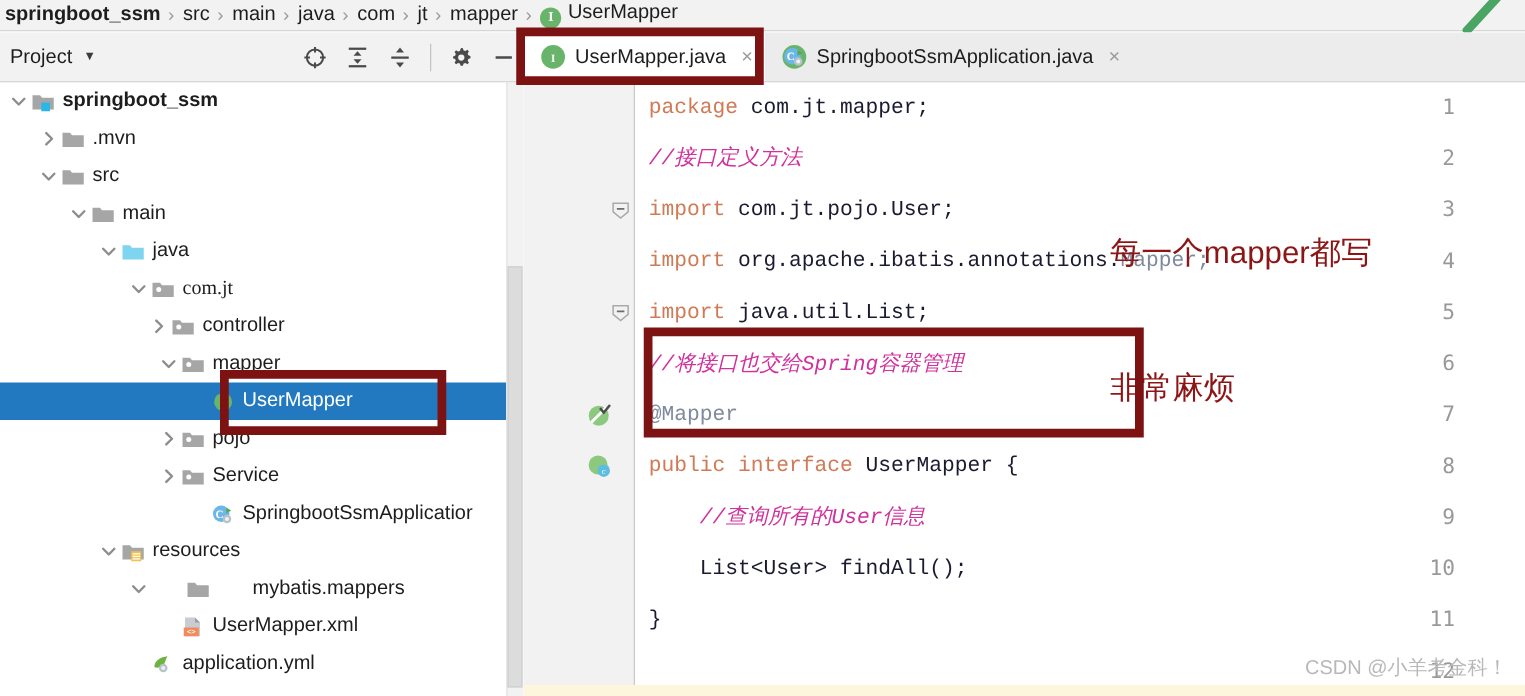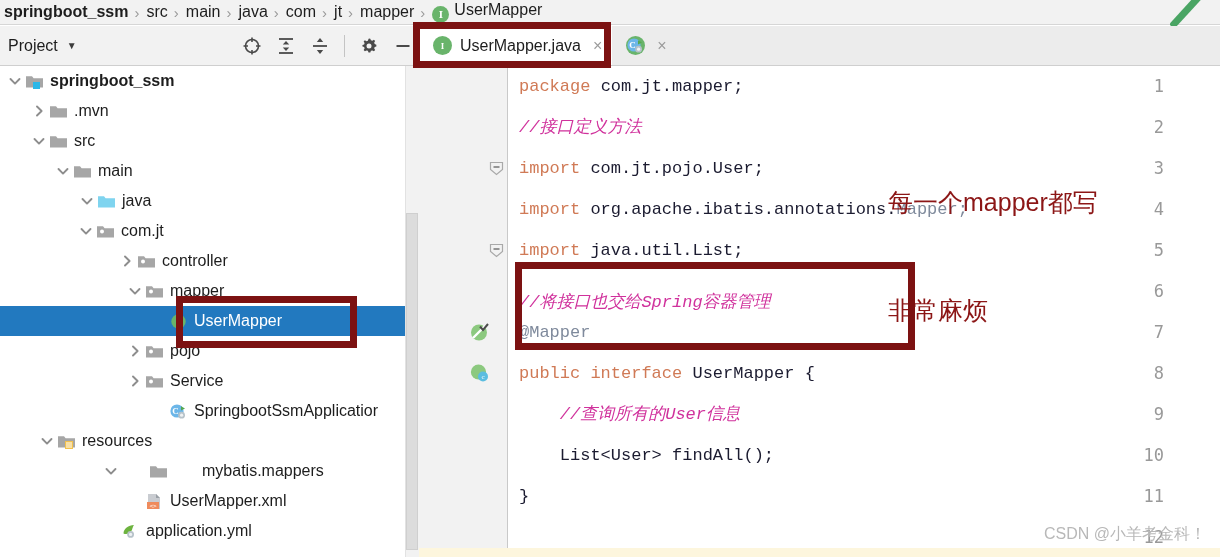--- a/index.html
+++ b/index.html
@@ -241,21 +241,21 @@
       </div>
       <div class="node" style="padding-left: 80px;">
         <span class="arrow"><svg viewBox="0 0 14 14" width="14" height="14">
             <path d="M2.5 5L7 9.6L11.5 5" fill="none" stroke="#8d8d8d" stroke-width="1.9" stroke-linecap="round" stroke-linejoin="round"></path>
           </svg></span>
         <svg class="nicon" viewBox="0 0 19 17">
           <path d="M1 3.2h6l1.6 2H18v9.3H1z" fill="#7fd4ef"></path>
         </svg>
         <span class="nlabel">java</span>
       </div>
-      <div class="node" style="padding-left: 79px;">
+      <div class="node" style="padding-left: 104px; font-family: Liberation Serif, serif;">
         <span class="arrow"><svg viewBox="0 0 14 14" width="14" height="14">
             <path d="M2.5 5L7 9.6L11.5 5" fill="none" stroke="#8d8d8d" stroke-width="1.9" stroke-linecap="round" stroke-linejoin="round"></path>
           </svg></span>
         <svg class="nicon" viewBox="0 0 19 17">
           <path d="M1 3.2h6l1.6 2H18v9.3H1z" fill="#a6a6a6"></path>
           <circle cx="6" cy="8.5" r="2" fill="#fff"></circle>
         </svg>
         <span class="nlabel">com.jt</span>
       </div>
       <div class="node" style="padding-left: 120px;">
@@ -310,21 +310,21 @@
         <span class="arrow blank"></span>
         <svg class="nicon" viewBox="0 0 19 17">
           <circle cx="8" cy="8" r="6.6" fill="#6cb6e8"></circle>
           <text x="6.6" y="11.4" font-size="9" font-family="serif" font-weight="bold" fill="#ffffff" text-anchor="middle">C</text>
           <path d="M12 3.2l4 2.2-4 2.2z" fill="#55a84f"></path>
           <circle cx="12.6" cy="12.2" r="3.4" fill="#b7c2c9"></circle>
           <circle cx="12.6" cy="12.2" r="1.6" fill="#eef1f3"></circle>
         </svg>
         <span class="nlabel">SpringbootSsmApplicatior</span>
       </div>
-      <div class="node" style="padding-left: 40px;">
+      <div class="node" style="padding-left: 80px;">
         <span class="arrow"><svg viewBox="0 0 14 14" width="14" height="14">
             <path d="M2.5 5L7 9.6L11.5 5" fill="none" stroke="#8d8d8d" stroke-width="1.9" stroke-linecap="round" stroke-linejoin="round"></path>
           </svg></span>
         <svg class="nicon" viewBox="0 0 19 17">
           <path d="M1 3.2h6l1.6 2H18v9.3H1z" fill="#a6a6a6"></path>
           <rect x="8" y="8" width="8" height="8" fill="#f2c14e"></rect>
           <path d="M9 10h6M9 12h6M9 14h6" stroke="#fff" stroke-width="1"></path>
         </svg>
         <span class="nlabel">resources</span>
       </div>
@@ -370,20 +370,21 @@
         <span class="tab-close">×</span>
       </div>
       <div class="tab">
         <svg class="ico-iface" viewBox="0 0 19 17">
           <circle cx="8" cy="8" r="6.6" fill="#6cb6e8"></circle>
           <text x="6.6" y="11.4" font-size="9" font-family="serif" font-weight="bold" fill="#ffffff" text-anchor="middle">C</text>
           <path d="M12 3.2l4 2.2-4 2.2z" fill="#55a84f"></path>
           <circle cx="12.6" cy="12.2" r="3.4" fill="#b7c2c9"></circle>
           <circle cx="12.6" cy="12.2" r="1.6" fill="#eef1f3"></circle>
         </svg>
+        <span>SpringbootSsmApplication.java</span>
         <span class="tab-close">×</span>
       </div>
     </div>
 
   <div class="editor">
     <div class="gutter"></div>
     <div id="gutter-host">
         <div class="lnum" style="top: 0px;">1</div>
         <div class="lnum" style="top: 41px;">2</div>
         <div class="lnum" style="top: 82px;">3</div>
@@ -414,21 +415,21 @@
             <circle cx="14" cy="14.5" r="5" fill="#5bbde0"></circle>
             <text x="14" y="17" font-size="7" font-family="serif" fill="#ffffff" text-anchor="middle">c</text>
           </svg></div>
       </div>
     <div class="code" id="code-host">
         <div class="cl" style="top: 0px;"><span class="kw">package </span><span class="plain">com.jt.mapper;</span></div>
         <div class="cl" style="top: 41px;"><span class="cmt">//接口定义方法</span></div>
         <div class="cl" style="top: 82px;"><span class="kw">import </span><span class="plain">com.jt.pojo.User;</span></div>
         <div class="cl" style="top: 123px;"><span class="kw">import </span><span class="plain">org.apache.ibatis.annotations.</span><span class="cls">Mapper;</span></div>
         <div class="cl" style="top: 164px;"><span class="kw">import </span><span class="plain">java.util.List;</span></div>
-        <div class="cl" style="top: 216px; text-align: right;"><span class="cmt">//将接口也交给Spring容器管理</span></div>
+        <div class="cl" style="top: 206px; text-align: right;"><span class="cmt">//将接口也交给Spring容器管理</span></div>
         <div class="cl" style="top: 246px;"><span class="anno">@Mapper</span></div>
         <div class="cl" style="top: 287px; text-align: right;"><span class="kw">public interface </span><span class="plain">UserMapper</span><span class="plain"> {</span></div>
         <div class="cl" style="top: 328px;"><span class="cmt">    //查询所有的User信息</span></div>
         <div class="cl" style="top: 369px;"><span class="plain">    List&lt;User&gt; findAll();</span></div>
         <div class="cl" style="top: 410px;"><span class="plain">}</span></div>
         <div class="cl" style="top: 451px;"></div>
       </div>
   </div>
   <div class="yellowstrip"></div>
 

